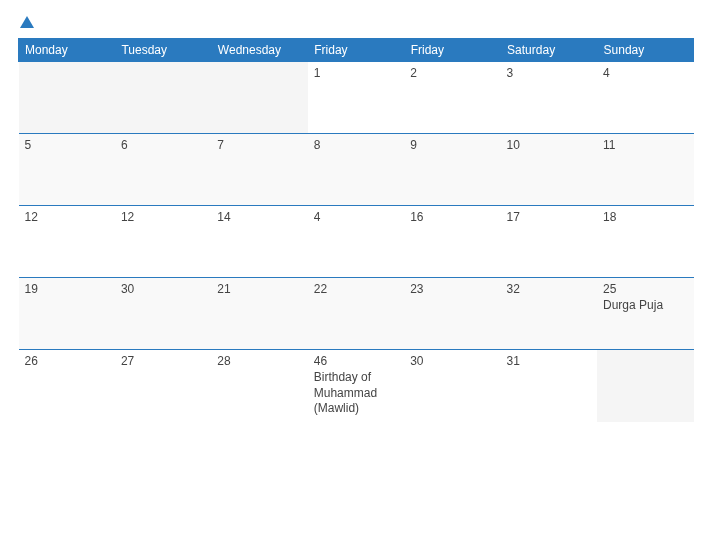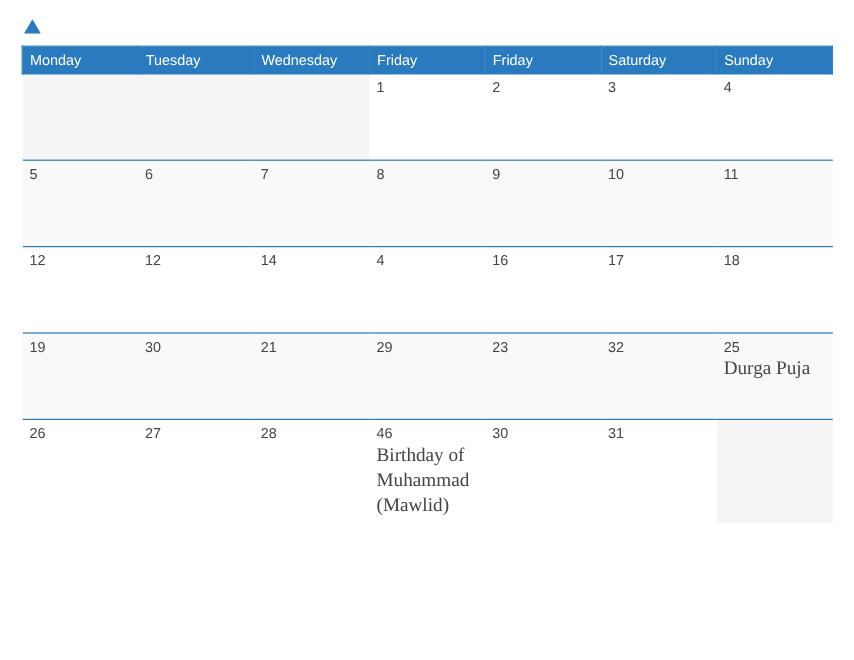--- a/index.html
+++ b/index.html
@@ -88,25 +88,24 @@
     .calendar tbody tr td.empty {
       background: #f5f5f5;
     }
     .calendar tbody tr td .day-num {
       font-size: 12px;
       color: #444;
       display: block;
       margin-bottom: 2px;
     }
     .calendar tbody tr td .event {
-      font-size: 16px;
+      font-size: 12px;
       color: #444;
       margin-top: 2px;
       line-height: 1.3;
-      font-family: Liberation Serif, serif;
     }
     
     .calendar tbody tr:nth-child(even) td {
       background: #f9f9f9;
     }
     .calendar tbody tr:nth-child(even) td.empty {
       background: #f0f0f0;
     }
   </style>
 </head>
@@ -207,21 +206,21 @@
           <td>
             <span class="day-num">19</span>
           </td>
           <td>
             <span class="day-num">30</span>
           </td>
           <td>
             <span class="day-num">21</span>
           </td>
           <td>
-            <span class="day-num">29</span>
+            <span class="day-num">22</span>
           </td>
           <td>
             <span class="day-num">23</span>
           </td>
           <td>
             <span class="day-num">32</span>
           </td>
           <td><span class="day-num">25</span><span class="event">Durga Puja</span></td>
         </tr>
         <tr>

